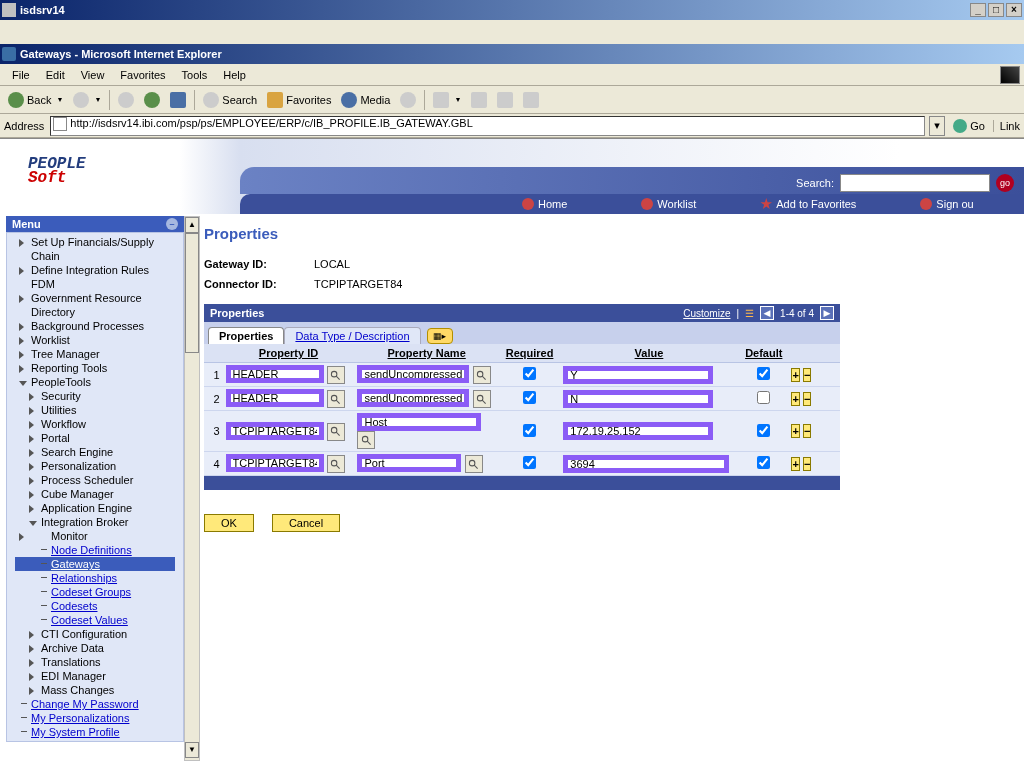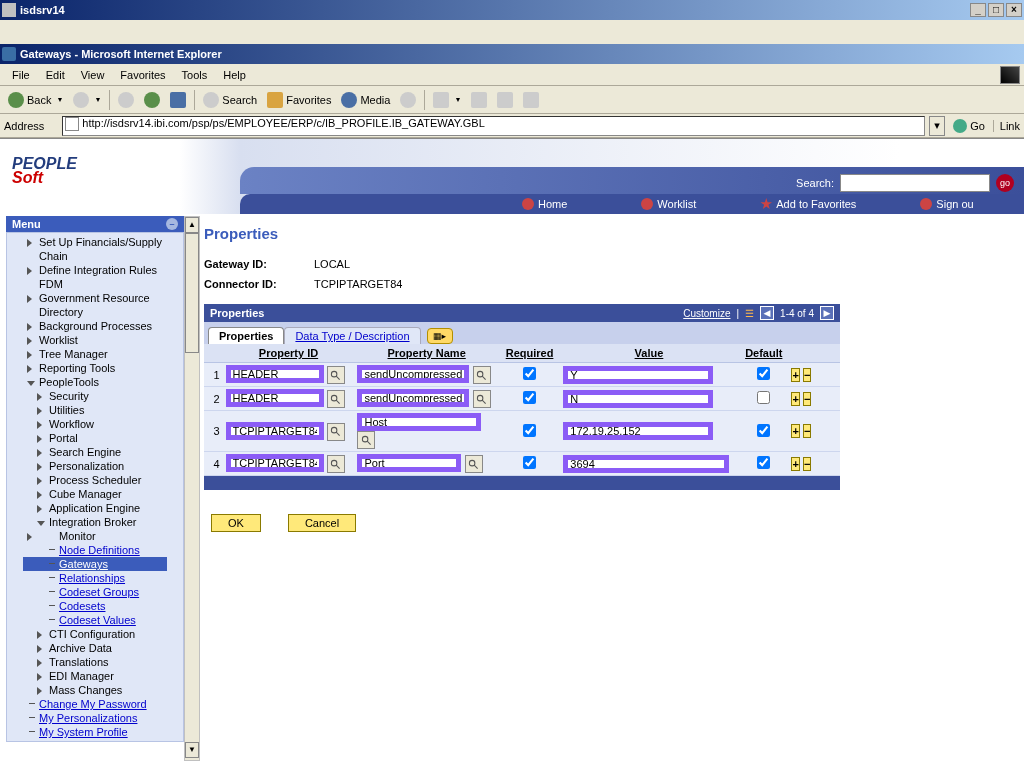--- a/index.html
+++ b/index.html
@@ -22,50 +22,50 @@
 
 
 .ie-toolbar { height: 28px; background: #ece9d8; display: flex; align-items: center; padding: 0 4px; gap: 2px; border-bottom: 1px solid #aca899; }
 .tb-btn { display: flex; align-items: center; padding: 2px 4px; cursor: pointer; gap: 3px; }
 .tb-icon { width: 16px; height: 16px; display: inline-block; border-radius: 50%; }
 .tb-sep { width: 1px; height: 20px; background: #aca899; margin: 0 2px; }
 .tb-drop { font-size: 7px; padding-left:2px; }
 
 
 .ie-addr { height: 24px; background: #ece9d8; display: flex; align-items: center; padding: 0 4px; gap: 4px; border-bottom: 1px solid #aca899; }
-.ie-addr label { margin-right: 14px; }
+.ie-addr label { margin-right: 2px; }
 .ie-addr .addr-input { flex: 1; height: 20px; border: 1px inset #888; background: white; display: flex; align-items: flex-start; padding: 0 2px; position: relative; }
 .ie-addr .addr-input .page-icon { width: 14px; height: 14px; margin-right: 3px; background:#fff; border:1px solid #888; }
 .ie-addr .addr-input input { flex: 1; border: none; outline: none; font-size: 11px; }
 .ie-addr .addr-drop { width: 16px; height: 20px; border: 1px solid #888; background: #ece9d8; text-align: center; line-height: 16px; cursor:pointer; }
 .ie-addr .go-btn { display:flex; align-items:center; gap:3px; cursor:pointer; padding:0 4px;}
 .ie-addr .go-icon { width:14px; height:14px; background:#4a8; border-radius:50%; display:inline-block;}
 .ie-addr .link-btn { border-left:1px solid #aca899; padding-left:6px;}
 
 
 .content-wrap { position: relative; height: 654px; background: white; border-top: 1px solid #888; }
 
 
 .ps-header { height: 75px; position: relative; overflow: hidden; }
 .ps-swoosh { position:absolute; left:0; right:0; top:0; height:75px; background: linear-gradient(to right, #fff 0, #fff 180px, #d8dff0 240px, #fff 900px); }
-.ps-logo { position: absolute; left: 12px; top: 18px; font-family: Liberation Sans, sans-serif; font-weight: bold; font-style: italic; color: #233d7d; font-size: 16px; line-height: 14px; }
+.ps-logo { position: absolute; left: 28px; top: 18px; font-family: Liberation Mono, monospace; font-weight: bold; font-style: italic; color: #233d7d; font-size: 16px; line-height: 14px; }
 .ps-logo .red { color: #c00; }
 .ps-search { position: absolute; right: 10px; top: 35px; display:flex; align-items:center; gap:6px; color:white; font-size:11px;}
 .ps-search input { width: 150px; height: 18px; border:1px solid #888; padding:0 3px;}
 .ps-search .go-b { width:18px; height:18px; background:#b00020; color:white; border-radius:50%; font-size:9px; display:flex; align-items:center; justify-content:center; cursor:pointer;}
 .ps-nav { position:absolute; left:240px; right:0; top:55px; height:20px; background:#3b4f9a; border-radius: 10px 0 0 0; display:flex; align-items:center; color:white; font-size:11px;}
 .ps-nav .nav-item { display:flex; align-items:center; gap:4px; padding:0 12px; cursor:pointer;}
 .ps-nav .nav-icon { width:12px; height:12px; display:inline-block; }
 .ps-searchband { position:absolute; left:240px; right:0; top:28px; height:27px; background: linear-gradient(to right,#6b82c4,#3b4f9a); border-radius: 14px 0 0 0;}
 
 
 .ps-menu { position: absolute; left: 6px; top: 77px; width: 178px; }
 .menu-title { background: #3b5cbb; color: white; font-weight: bold; padding: 2px 6px; display:flex; align-items:center; }
 .menu-title .collapse { margin-left:auto; width:12px; height:12px; background:#a6b8e0; border-radius:50%; font-size:9px; line-height:12px; text-align:center; color:#3b5cbb; cursor:pointer;}
-.menu-body { background: #e0e7f7; border: 1px solid #b8c4e4; padding: 2px 16px; max-height: 545px; overflow:hidden;}
+.menu-body { background: #e0e7f7; border: 1px solid #b8c4e4; padding: 2px 8px; max-height: 545px; overflow:hidden;}
 .menu-item { padding: 1px 4px 1px 16px; position: relative; cursor: pointer; color: #000; white-space:nowrap; }
 .menu-item.link { color: #0000cc; text-decoration: underline; }
 .menu-item.active { background: #3b5cbb; color: white; text-decoration: underline;}
 .menu-item .tri { position: absolute; left: 4px; top: 4px; width: 0; height: 0; border-left: 5px solid #555; border-top: 4px solid transparent; border-bottom: 4px solid transparent; }
 .menu-item .tri.open { border-left: none; border-top: 5px solid #555; border-left: 4px solid transparent; border-right: 4px solid transparent; top:6px;}
 .menu-item .dash { position: absolute; left: 6px; top: 6px; width: 6px; height: 1px; background: #555; }
 .menu-item.sub { padding-left: 26px; }
 .menu-item.sub .tri { left: 14px; }
 .menu-item.sub2 { padding-left: 36px; }
 .menu-item.sub2 .dash { left: 26px; }
@@ -101,21 +101,21 @@
 .grid-table tr.row td { background:#e8edf9;}
 .grid-table input[type=text] { height:18px; border:5px solid #8b5cf6; padding:0 2px; font-size:11px; background:#fff;}
 .grid-table .lookup { width:18px; height:18px; border:1px solid #888; background:#ece9d8; display:inline-flex; align-items:center; justify-content:center; cursor:pointer; vertical-align:middle;}
 .grid-table .lookup svg { width:11px; height:11px;}
 .grid-table .chk { text-align:center;}
 .grid-table .pm-btn { width:20px; height:18px; background:#ffe97a; border:1px solid #8a7a00; font-weight:bold; cursor:pointer; text-align:center; line-height:16px;}
 .grid-footer { height:14px; background:#3b4f9a;}
 .col-num { width:18px; text-align:right; padding-right:4px;}
 
 
-.btn-row { margin-top: 24px; display:flex; gap:27px;margin-left:7px;}
+.btn-row { margin-top: 24px; display:flex; gap:18px;}
 .ps-btn { background:#ffe97a; border:1px solid #8a7a00; padding:2px 16px; cursor:pointer; font-size:11px;}
 
 
 .bottom-sb { position:absolute; left:0; right:0; bottom:0; height:16px; background:#ece9d8; display:flex;}
 .bottom-sb .hbtn { width:16px; height:16px; border:1px solid #888; background:#ece9d8; font-size:8px; text-align:center; line-height:14px; cursor:pointer;}
 .bottom-sb .htrack { flex:1; position:relative;}
 .bottom-sb .hthumb { position:absolute; left:0; top:0; bottom:0; width:820px; background:#ece9d8; border:1px solid #888;}
 .bottom-sb .corner { width:16px; height:16px; background:#ece9d8;}
 </style>
 </head>

